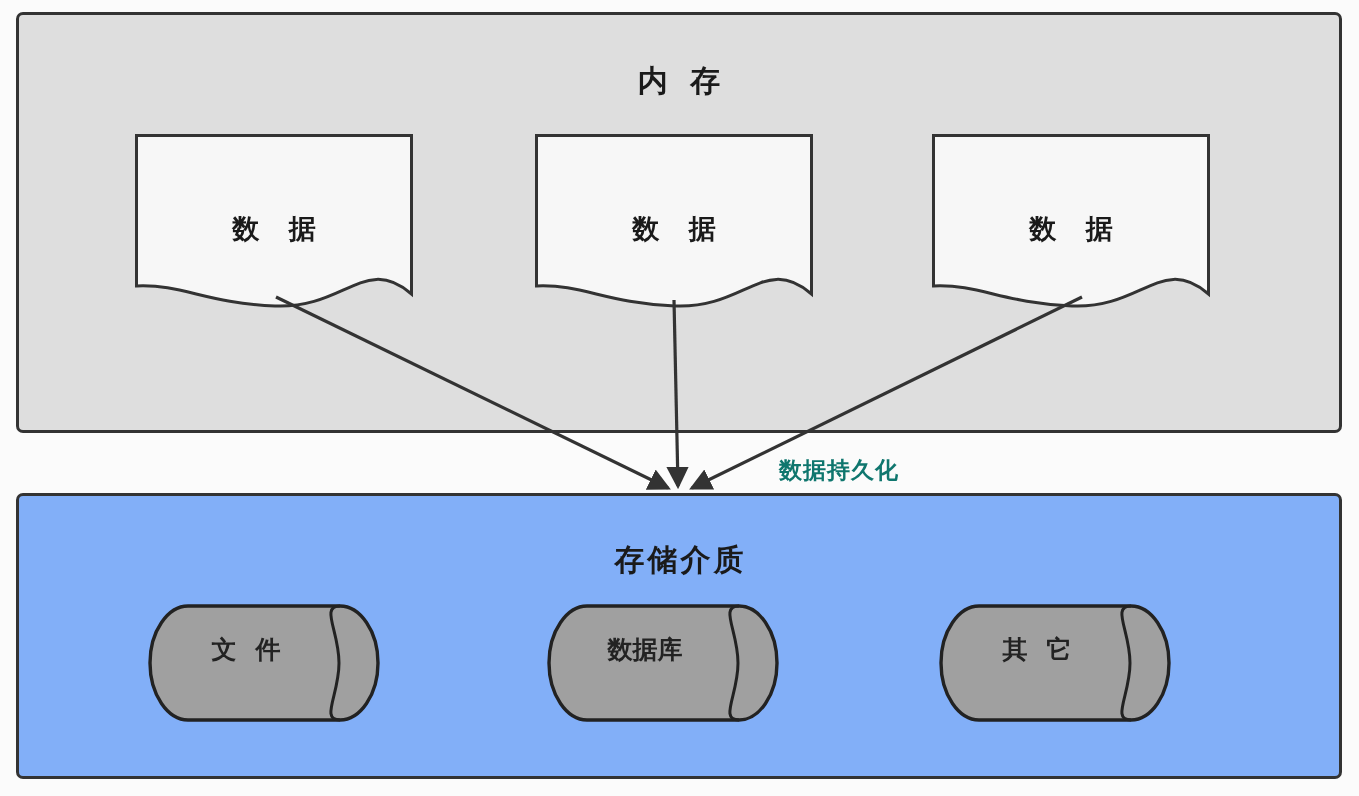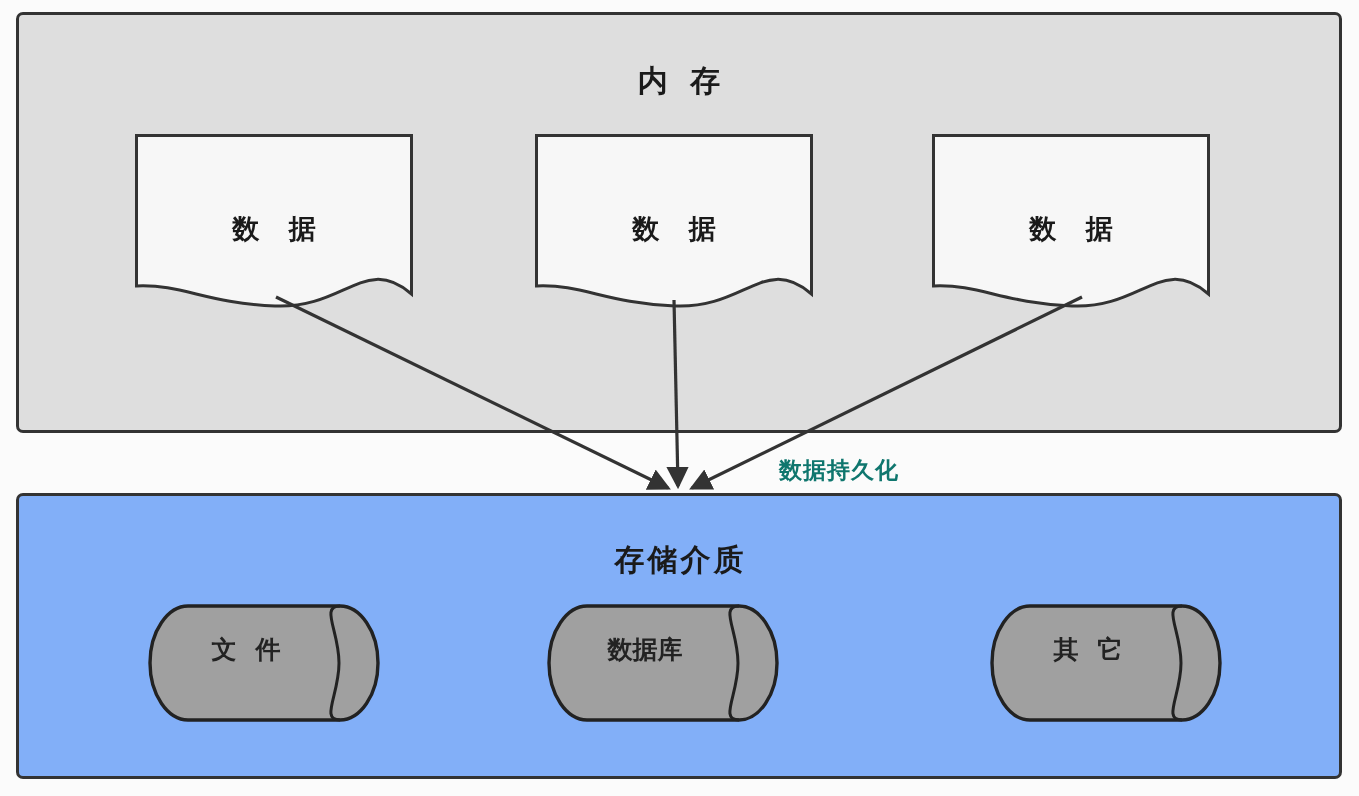--- a/index.html
+++ b/index.html
@@ -112,21 +112,21 @@
     align-items: center;
     justify-content: center;
     font-size: 25px;
     font-weight: bold;
     color: #222222;
     letter-spacing: 6px;
     text-indent: 6px;
   }
   #cylinder-0 { left: 148px; top: 604px; }
   #cylinder-1 { left: 547px; top: 604px; }
-  #cylinder-2 { left: 990px; top: 604px; text-align: center; }
+  #cylinder-2 { left: 939px; top: 604px; text-align: center; }
 </style>
 </head>
 <body>
 
 <div id="canvas">
 
   <div class="panel" id="memory-panel">
     <div class="panel-title" id="memory-title">内 存</div>
   </div>
 

